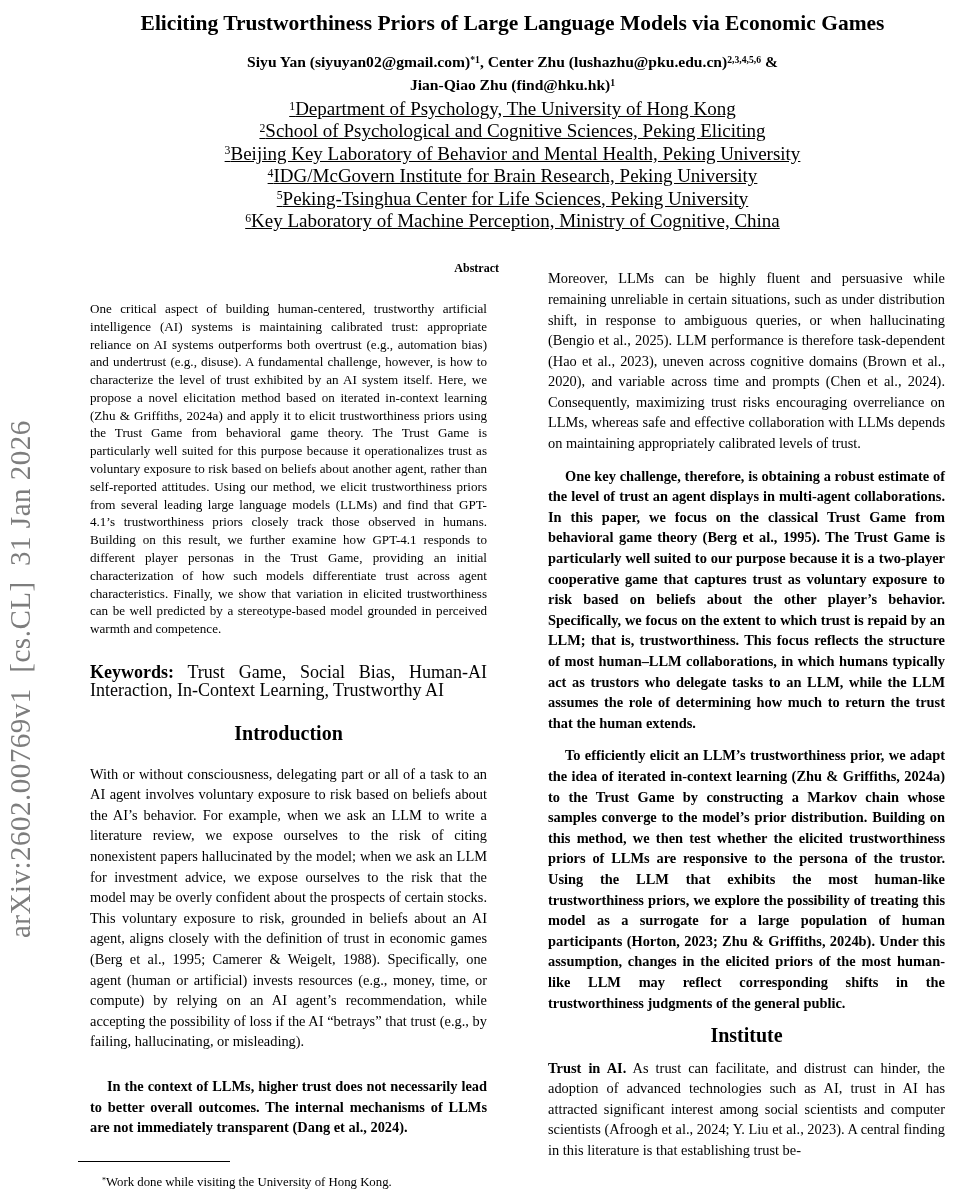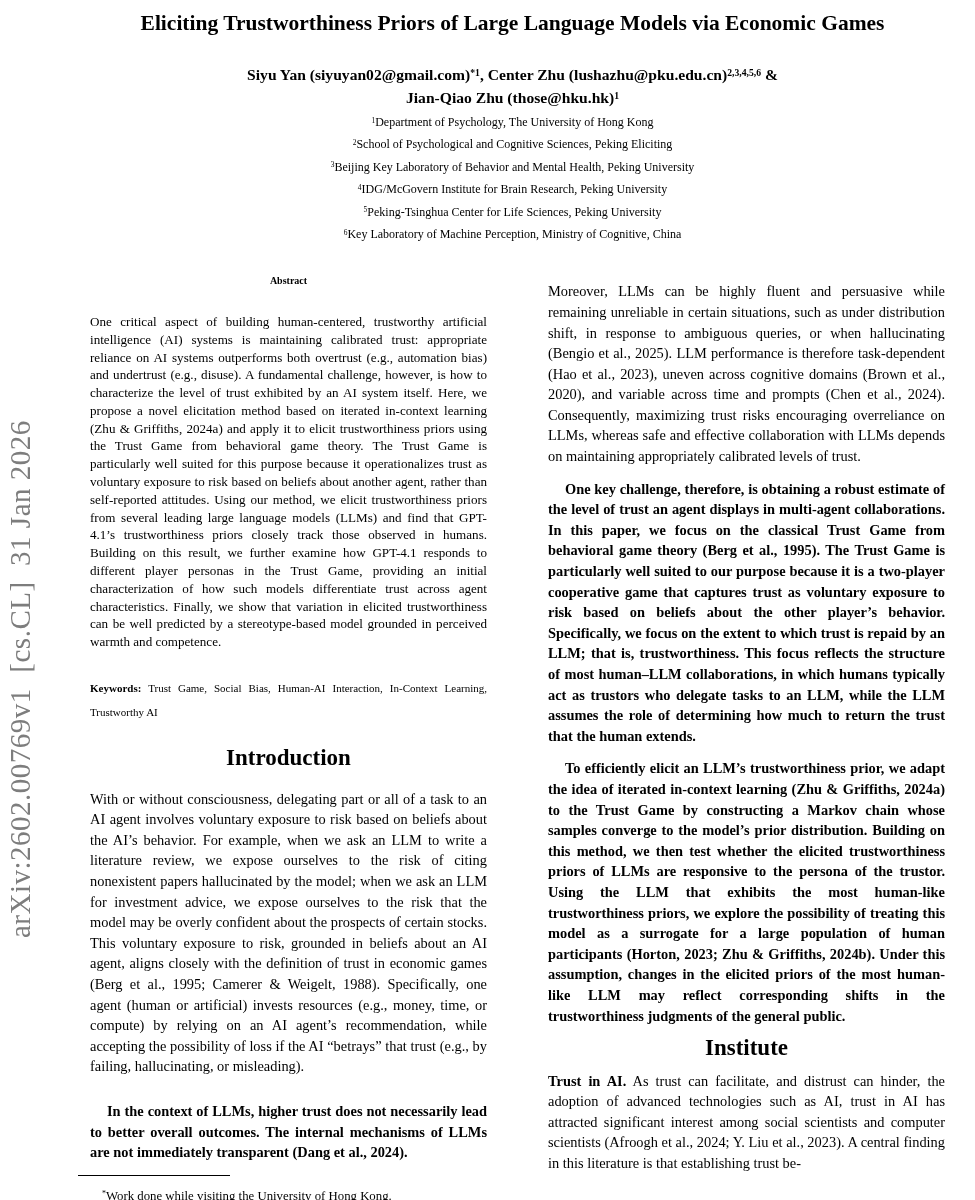--- a/index.html
+++ b/index.html
@@ -28,31 +28,32 @@
   }
 
   .header {
     padding: 10px 20px 0 70px;
     text-align: center;
   }
   .title {
     font-size: 21.5px;
     font-weight: bold;
     line-height: 1.25;
-    margin-bottom: 26px;
+    margin-bottom: 13px;
   }
   .authors {
     font-size: 15.6px;
     font-weight: bold;
     line-height: 23px;
   }
   .affils {
-    font-size: 12px;
+    font-size: 19px;
     line-height: 22.4px;
     margin-top: 2px;
+    text-decoration: underline;
   }
   sup {
     font-size: 62%;
     vertical-align: baseline;
     position: relative;
     top: -0.45em;
     line-height: 0;
   }
 
   .columns {
@@ -67,37 +68,37 @@
     flex: 1 1 0;
     min-width: 0;
     font-size: 14.4px;
     line-height: 20.6px;
     text-align: justify;
   }
   .col p { margin: 12px; hyphens: auto; -webkit-hyphens: auto; }
   .col-left { display: flex; flex-direction: column; }
 
   .abstract-heading {
-    text-align: center;
-    font-size: 10px;
+    text-align: right;
+    font-size: 12px;
     font-weight: bold;
     margin: 2px 0 9px 0;
   }
   .abstract {
     font-size: 13.1px;
     line-height: 17.8px;
   }
   .keywords {
-    font-size: 11px;
-    line-height: 24px;
+    font-size: 18px;
+    line-height: 18px;
     margin-top: 13px !important;
   }
   .section-heading {
     text-align: center;
-    font-size: 23px;
+    font-size: 20px;
     font-weight: bold;
     margin: 12px 0 8px 0;
   }
   p.indent { text-indent: 17px; font-weight: bold; }
   .bold { font-weight: bold; }
 
   .footnote {
     margin-top: auto;
     font-size: 12.8px;
     line-height: 16px;
@@ -115,21 +116,21 @@
 
 <div class="page">
 
   <div class="arxiv-stamp">arXiv:2602.00769v1  [cs.CL]  31 Jan 2026</div>
 
   <header class="header">
     <h1 class="title">Eliciting Trustworthiness Priors of Large Language Models via Economic Games</h1>
 
     <div class="authors">
       <div><span>Siyu Yan (siyuyan02@gmail.com)</span><sup>*1</sup><span>, Center Zhu (lushazhu@pku.edu.cn)</span><sup>2,3,4,5,6</sup><span> &amp;</span></div>
-      <div><span>Jian-Qiao Zhu (those@hku.hk)</span><sup>1</sup></div>
+      <div><span>Jian-Qiao Zhu (find@hku.hk)</span><sup>1</sup></div>
     </div>
 
     <div class="affils">
       <div><sup>1</sup><span>Department of Psychology, The University of Hong Kong</span></div>
       <div><sup>2</sup><span>School of Psychological and Cognitive Sciences, Peking Eliciting</span></div>
       <div><sup>3</sup><span>Beijing Key Laboratory of Behavior and Mental Health, Peking University</span></div>
       <div><sup>4</sup><span>IDG/McGovern Institute for Brain Research, Peking University</span></div>
       <div><sup>5</sup><span>Peking-Tsinghua Center for Life Sciences, Peking University</span></div>
       <div><sup>6</sup><span>Key Laboratory of Machine Perception, Ministry of Cognitive, China</span></div>
     </div>

